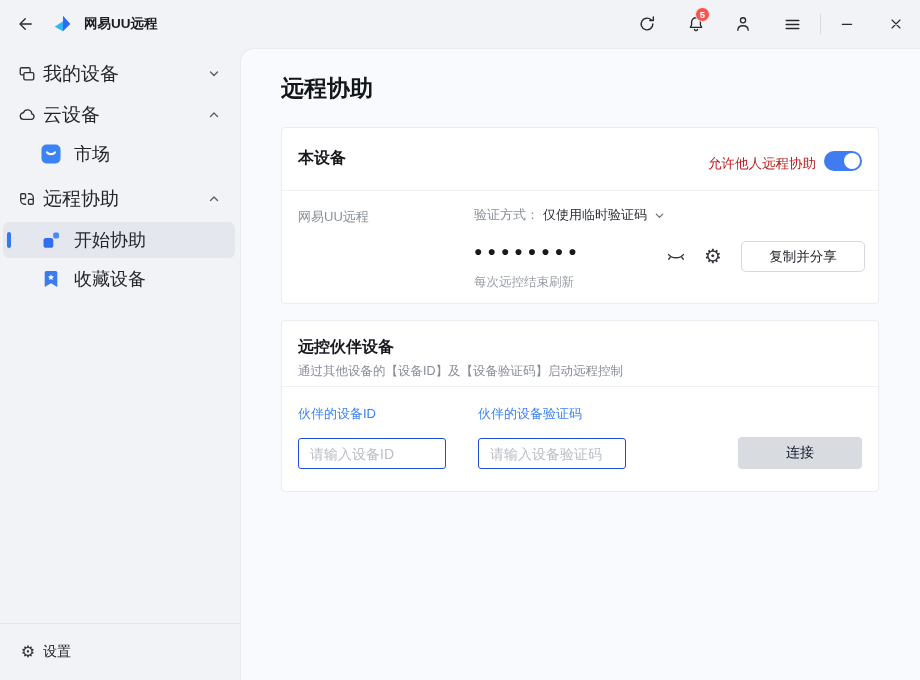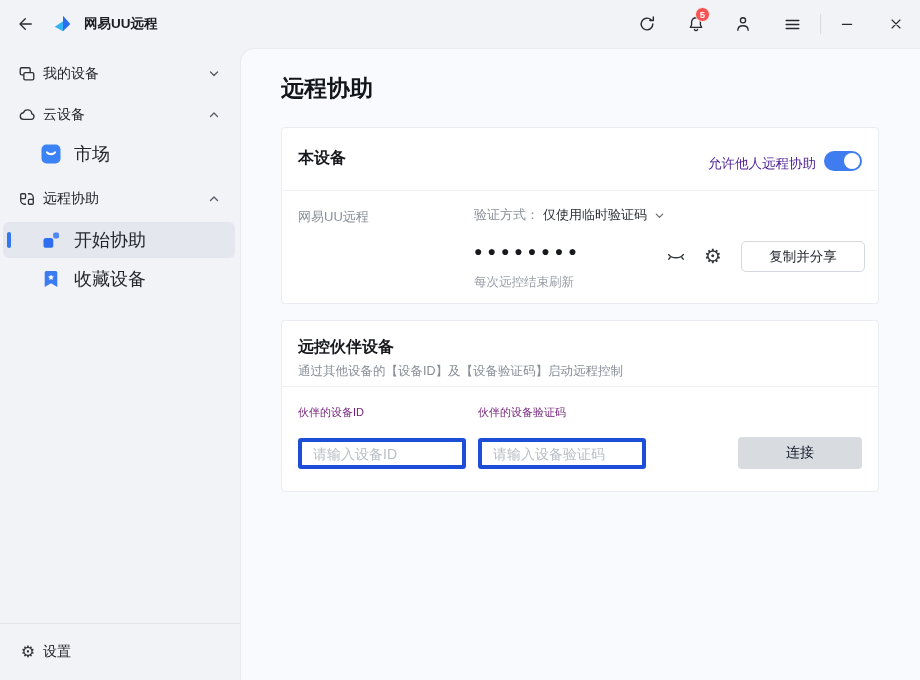--- a/index.html
+++ b/index.html
@@ -24,21 +24,21 @@
   .tb-menu   { left:778px; } .tb-min  { left:833px; } .tb-close{ left:882px; }
   .tb-divider{ position:absolute; left:820px; top:14px; width:1px; height:20px; background:#d9dce1; }
   .badge { position:absolute; left:13px; top:-3px; min-width:15px; height:15px; padding:0 3px;
     border-radius:8px; border:1.5px solid #f1f3f6; color:#fff; font-size:9.5px; font-weight:700;
     display:flex; align-items:center; justify-content:center; }
 
   
   .sidebar { position:absolute; left:0; top:48px; width:240px; height:632px; }
   .side-row { position:absolute; left:0; width:240px; height:28px; display:flex; align-items:center; cursor:pointer; }
   .side-row .g-icon { position:absolute; left:18px; width:18px; height:18px; display:flex; align-items:center; justify-content:center; }
-  .side-row .g-label { position:absolute; left:43px; font-size:14px; color:#23262b; }
+  .side-row .g-label { position:absolute; left:43px; font-size:19px; color:#23262b; }
   .side-row .chev { position:absolute; left:208px; width:12px; height:12px; }
   .child-row { position:absolute; left:0; width:240px; height:36px; display:flex; align-items:center; cursor:pointer; }
   .child-row .c-icon { position:absolute; left:41px; width:20px; height:20px; }
   .child-row .c-label { position:absolute; left:74px; font-size:18px; color:#23262b; }
   .child-row.selected { left:3px; width:232px; background:#e4e8ee; border-radius:6px; }
   .child-row.selected .c-icon { left:38px; } .child-row.selected .c-label { left:71px; }
   .sel-bar { position:absolute; left:4px; top:10px; width:4px; height:16px; border-radius:2px; }
   .side-divider { position:absolute; left:0; top:575px; width:240px; height:1px; background:#e3e6ea; }
   .settings-row { position:absolute; left:0; top:590px; width:240px; height:28px; display:flex; align-items:center; cursor:pointer; }
   .settings-row .g-icon { position:absolute; left:19px; width:18px; height:18px; font-size:16px; line-height:18px; text-align:center; color:#2e3238; }
@@ -50,43 +50,43 @@
     border-top-left-radius:14px; }
   .page-title { position:absolute; left:40px; top:24px; font-size:23px; font-weight:700; color:#121519; }
 
   .card { position:absolute; left:40px; width:598px; background:#fff;
     border:1px solid #e9ecf0; border-radius:4px; }
   .card1 { top:78px;  height:177px; }
   .card2 { top:271px; height:172px; }
   .card-divider { position:absolute; left:0; right:0; height:1px; background:#eef0f3; }
 
   .card-title { position:absolute; left:16px; font-size:16px; font-weight:700; color:#17191d; }
-  .allow-label { position:absolute; right:62px; top:27px; font-size:13.5px; color:#4c1d95; }
+  .allow-label { position:absolute; right:62px; top:27px; font-size:13.5px; color:#b91c1c; }
   .toggle { position:absolute; right:16px; top:23px; width:38px; height:20px; border-radius:10px; cursor:pointer; }
   .toggle .knob { position:absolute; right:2px; top:2px; width:16px; height:16px; border-radius:8px; background:#fff; }
 
   .gray-label { font-size:13px; color:#8a9099; }
   .id-label { position:absolute; left:16px; top:80px; }
   .id-value { position:absolute; left:16px; top:118px; font-size:14px; color:#22252a; min-height:16px; }
   .verify-row { position:absolute; left:192px; top:78px; font-size:13px; display:flex; align-items:center; gap:4px; }
   .verify-value { color:#2a2e34; cursor:pointer; display:flex; align-items:center; gap:7px; }
   .dots { position:absolute; left:192px; top:115px; font-size:14px; font-weight:700;
     letter-spacing:5px; color:#17191c; }
   .refresh-note { position:absolute; left:192px; top:146px; font-size:12.5px; color:#9aa0a8; }
   .mini-btn { position:absolute; top:114px; width:28px; height:28px; display:flex;
     align-items:center; justify-content:center; cursor:pointer; color:#33373c; }
   .eye-btn { left:380px; } .gear-btn { left:417px; font-size:20px; line-height:28px; }
   .copy-btn { position:absolute; left:459px; top:113px; width:124px; height:31px;
     background:#fff; border:1px solid #d5d9de; border-radius:5px; font-size:13.5px;
     color:#22252a; cursor:pointer; font-family:inherit; }
 
   .card2-sub { position:absolute; left:16px; top:42px; font-size:12.5px; color:#878d97; }
-  .input-label { position:absolute; top:84px; font-size:11px; color:#701a75; }
+  .input-label { position:absolute; top:84px; font-size:13px; color:#3b82f6; }
   .lbl1 { left:16px; } .lbl2 { left:196px; }
-  .text-input { position:absolute; top:117px; width:168px; height:31px; border:4px solid #1d4ed8;
+  .text-input { position:absolute; top:117px; width:148px; height:31px; border:1px solid #1d4ed8;
     border-radius:3px; background:#fff; padding:0 11px; font-size:14px; color:#23262b; font-family:inherit; }
   .text-input::placeholder { color:#b9bec5; }
   .in1 { left:16px; } .in2 { left:196px; }
   .connect-btn { position:absolute; right:16px; top:116px; width:124px; height:32px;
     border:none; border-radius:4px; background:#d8dbdf; color:#0f172a; font-size:14px;
     font-family:inherit; cursor:not-allowed; }
 </style>
 </head>
 <body>
 

